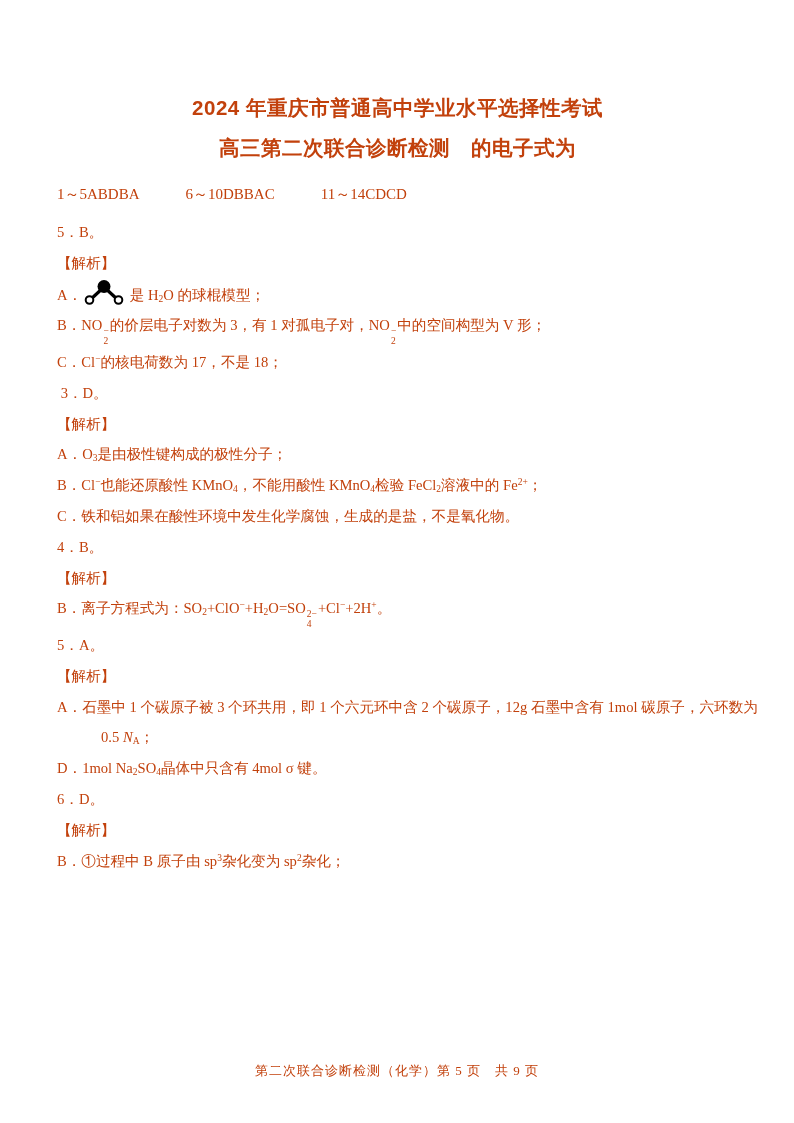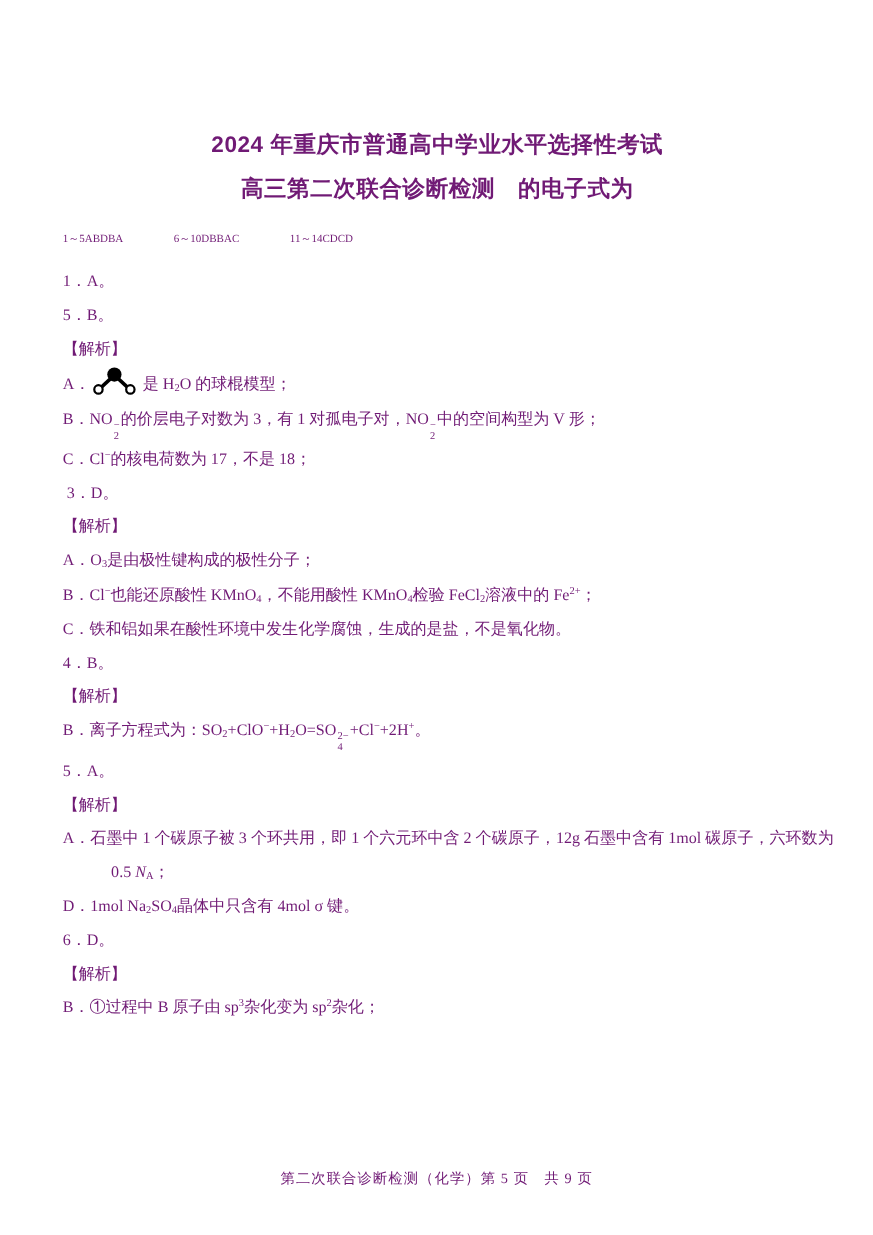--- a/index.html
+++ b/index.html
@@ -1,35 +1,35 @@
 <!DOCTYPE html>
 <html lang="zh"><head>
 <meta charset="utf-8">
 <style>
   html,body{margin:0;padding:0;background:#fff;}
   .page{
     position:relative;
     width:794px;height:1123px;
-    background:#fff;color:#701a75;
+    background:#fff;color:#c2410c;
     font-family:"Liberation Serif","DejaVu Serif",serif;
     box-sizing:border-box;
-    padding:120px 56px 0 57px;
+    padding:96px 56px 0 57px;
     overflow:hidden;
   }
   header h1{
     margin:0;text-align:center;
     font-size:20.5px;line-height:24px;font-weight:700;
     font-family:"Liberation Sans","DejaVu Sans",sans-serif;
     letter-spacing:0.5px;
   }
   .t1{margin-bottom:16px;}
   .t2{margin-bottom:24px;}
   .answer-key{
     display:flex;gap:46px;
-    font-size:10px;line-height:20px;
+    font-size:15px;line-height:20px;
     margin-bottom:13px;
     white-space:nowrap;
   }
   main p.line{
     margin:0;
     font-size:14.6px;
     line-height:30.8px;
     white-space:nowrap;
   }
   p.cont{padding-left:44px;}
@@ -60,21 +60,20 @@
     <h1 class="t2">高三第二次联合诊断检测　的电子式为</h1>
   </header>
 
   <div class="answer-key">
     <span>1～5ABDBA</span>
     <span>6～10DBBAC</span>
     <span>11～14CDCD</span>
   </div>
 
   <main id="body-lines">
-      <p class="line">1．A。</p>
       <p class="line">5．B。</p>
       <p class="line">【解析】</p>
       <p class="line">A．<svg class="molecule" width="40" height="27" viewBox="0 0 40 27" aria-hidden="true">
     <line x1="20" y1="8" x2="6" y2="21" stroke="#000" stroke-width="3.2"></line>
     <line x1="20" y1="8" x2="34" y2="21" stroke="#000" stroke-width="3.2"></line>
     <circle cx="20" cy="7.5" r="6.5" fill="#000"></circle>
     <circle cx="5.5" cy="21" r="3.8" fill="#fff" stroke="#000" stroke-width="2"></circle>
     <circle cx="34.5" cy="21" r="3.8" fill="#fff" stroke="#000" stroke-width="2"></circle>
   </svg> 是 H<sub>2</sub>O 的球棍模型；</p>
       <p class="line">B．NO<span class="stack">

